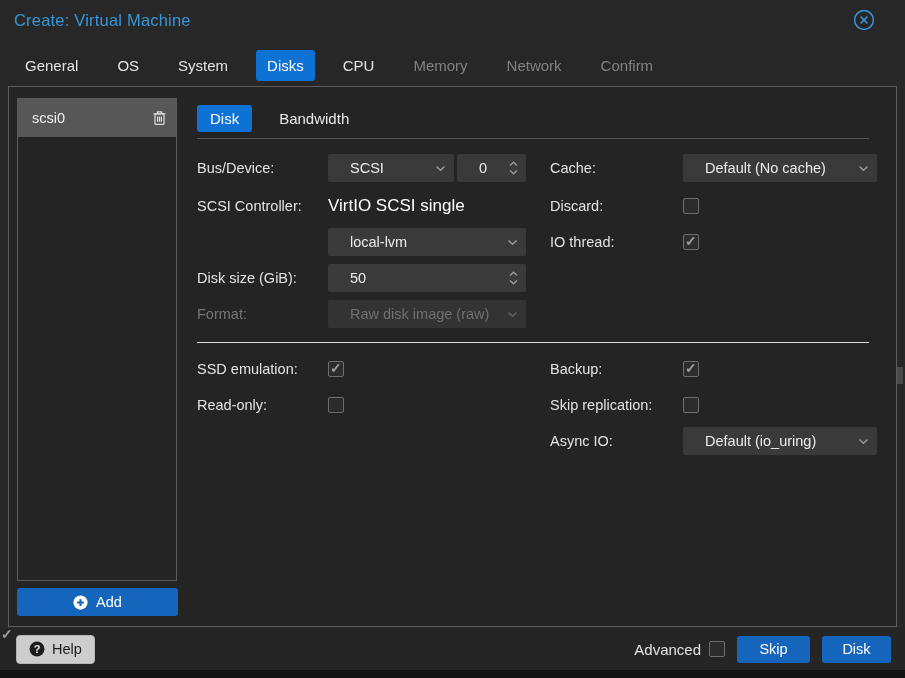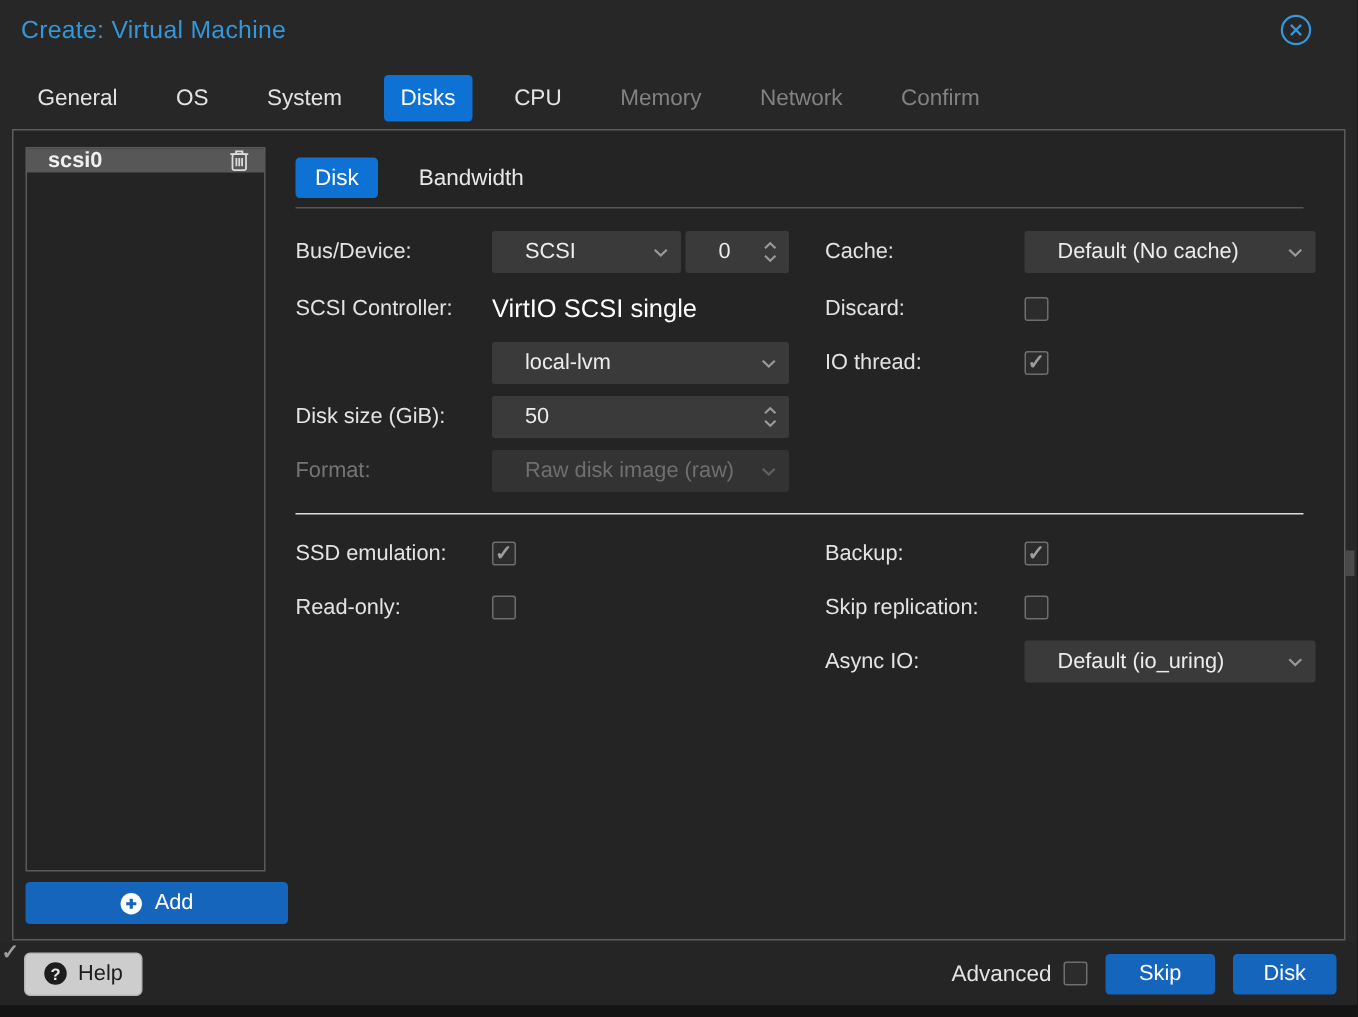--- a/index.html
+++ b/index.html
@@ -22,27 +22,27 @@
   .wtab.active{ background:#0d72d4; color:#ffffff; }
   .wtab.disabled{ color:#828282; cursor:default; }
 
   
   .content{ position:absolute; left:8px; top:86px; width:889px; height:541px;
             background:#242424; border:1px solid #5d5d5d; }
 
   
   .disklist{ position:absolute; left:8px; top:11px; width:160px; height:483px;
              background:#242424; border:1px solid #5a5a5a; }
-  .disk-item{ height:16px; display:flex; align-items:center; padding:0 9px 0 14px;
-              font-size:14.5px; color:#f0f0f0; cursor:pointer;font-weight:bold; }
+  .disk-item{ height:38px; display:flex; align-items:center; padding:0 9px 0 14px;
+              font-size:14.5px; color:#f0f0f0; cursor:pointer; }
   .disk-item.selected{ background:#575757; }
   .disk-item .grow{ flex:1; }
   .trash{ width:15px; height:16px; display:inline-flex; cursor:pointer; }
 
-  .addbtn{ position:absolute; left:8px; top:501px; width:175px; height:28px;
+  .addbtn{ position:absolute; left:8px; top:501px; width:161px; height:28px;
            background:#1565bd; border-radius:3px; color:#ffffff; font-size:14.5px;
            display:flex; align-items:center; justify-content:center; gap:8px; cursor:pointer; }
 
   
   .dtabs{ position:absolute; left:188px; top:18px; display:flex; align-items:center; }
   .dtab{ padding:5px 13px; font-size:15px; color:#e8e8e8; border-radius:3px; cursor:pointer; }
   .dtab.active{ background:#0d72d4; color:#fff; }
   .dtab + .dtab{ margin-left:14px; }
   .dtabs-rule{ position:absolute; left:188px; top:51px; width:672px; height:1px; background:#555555; }
 

